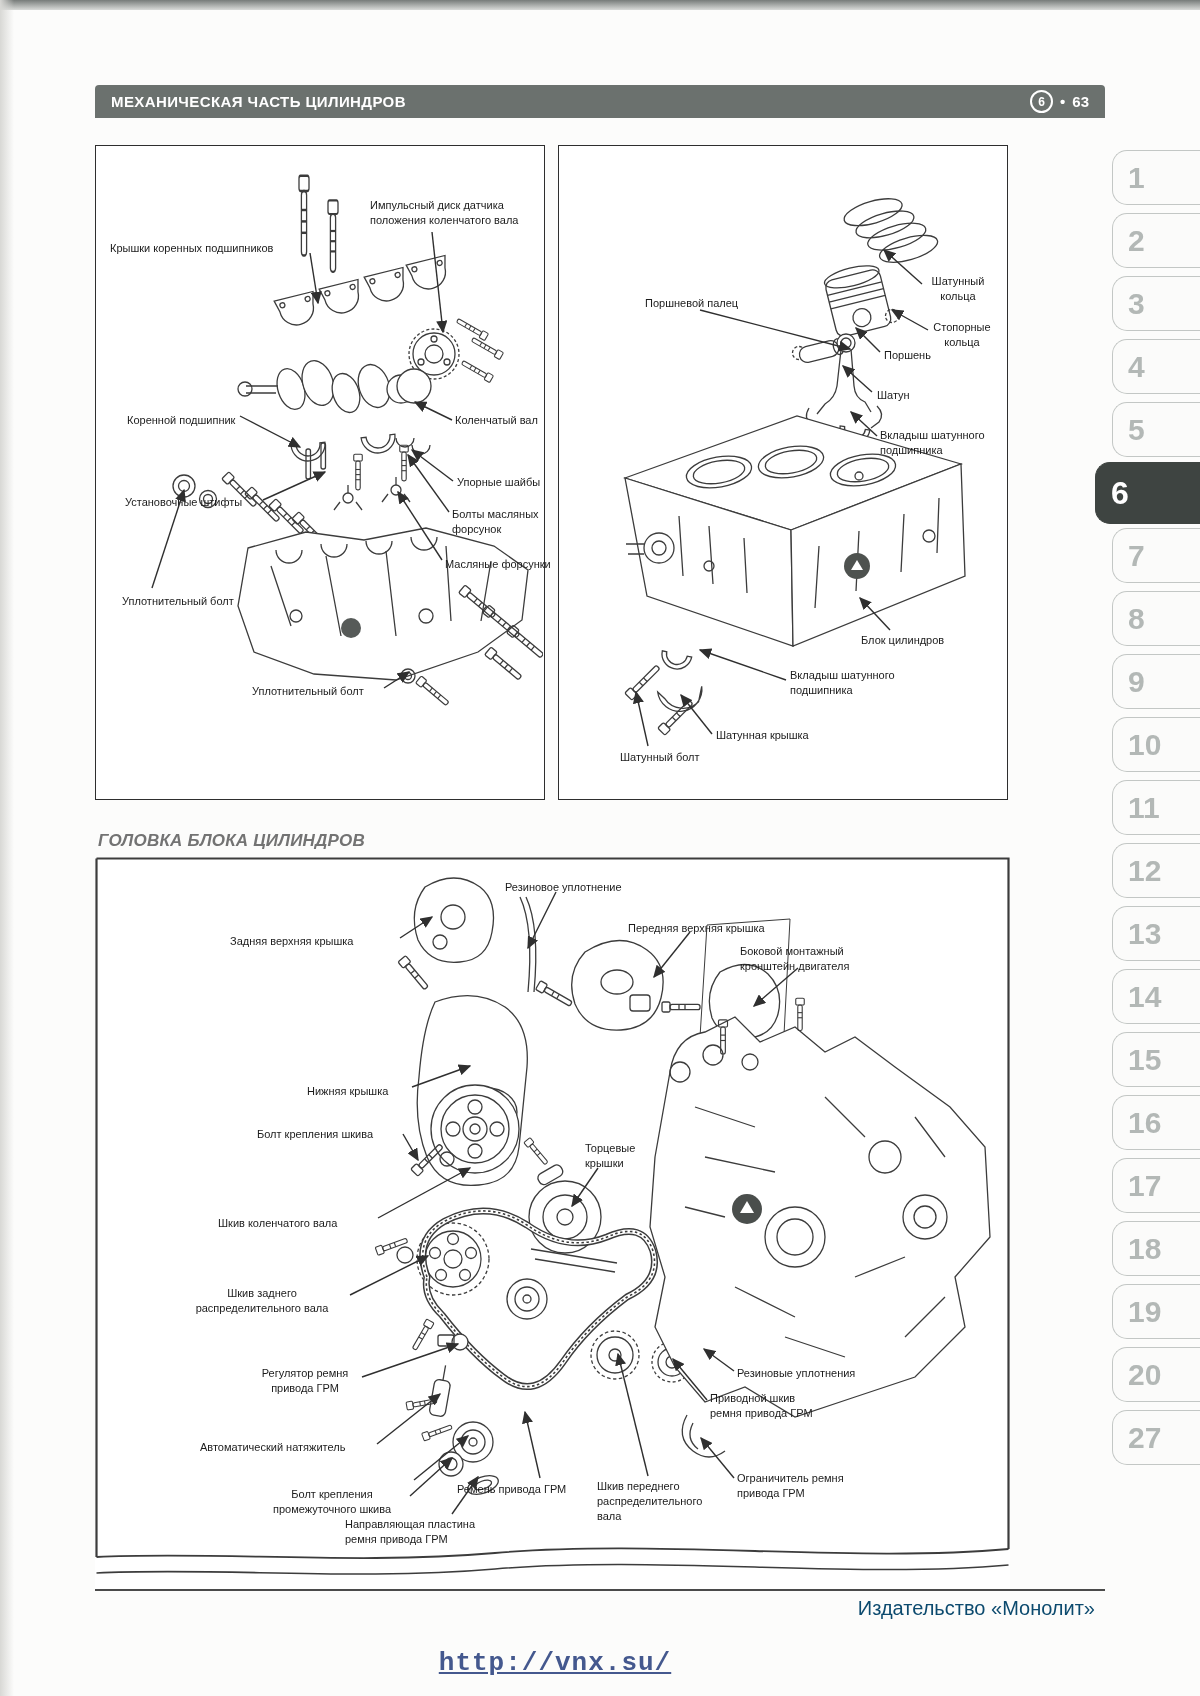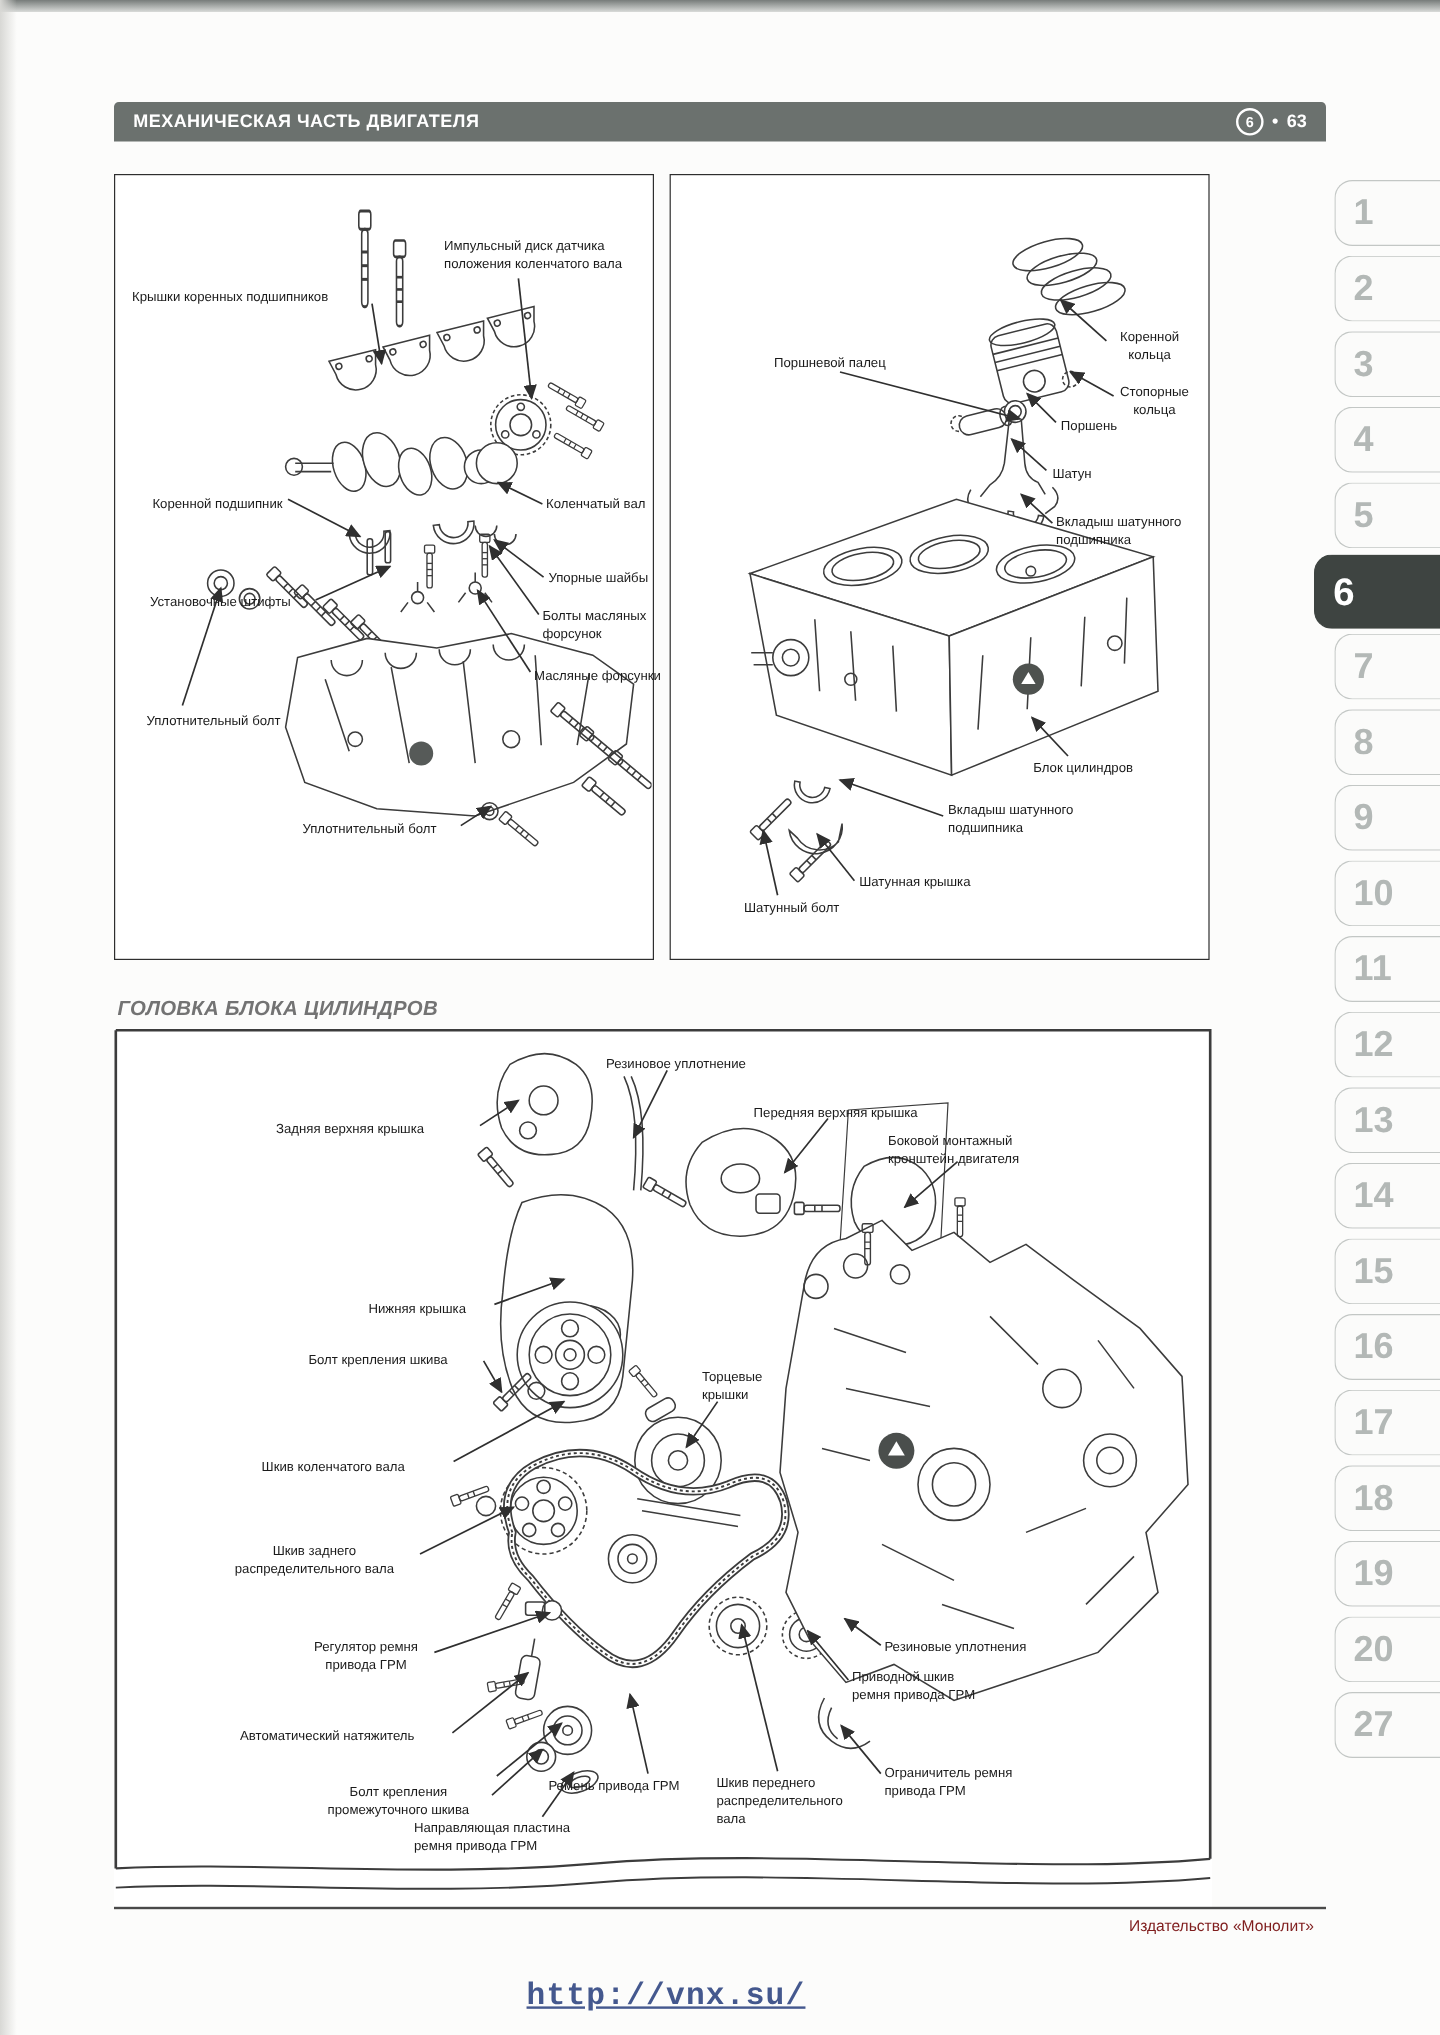--- a/index.html
+++ b/index.html
@@ -28,36 +28,36 @@
         border-right:none;border-radius:15px 0 0 15px;display:flex;align-items:center;
         font-weight:bold;font-size:30px;color:#b3b8b6;padding-left:15px;box-sizing:border-box;}
   .tab.active{width:105px;margin-left:-17px;height:62px;margin-top:-3px;margin-bottom:4px;
         background:#3e4441;color:#ffffff;border-color:#3e4441;font-size:32px;}
   .callout{position:absolute;font-size:11px;line-height:14.8px;color:#1b1b1b;
         white-space:nowrap;}
   .callout.center{transform:translateX(-50%);text-align:center;}
   #leader-overlay{position:absolute;left:0;top:0;pointer-events:none;}
   #leader-overlay line{stroke:#2f2f2f;stroke-width:1.4;}
   .foot-rule{position:absolute;left:95px;top:1589px;width:1010px;height:2px;background:#4a4a4a;}
-  .footer-text{position:absolute;top:1597px;right:105px;font-size:13px;color:#7f1d1d;text-align:right;}
+  .footer-text{position:absolute;top:1597px;right:105px;font-size:20px;color:#0c4a6e;text-align:right;}
   .watermark{position:absolute;left:555px;top:1648px;transform:translateX(-50%);
         font-family:Liberation Mono, monospace;font-size:26px;font-weight:bold;color:#44588e;
         text-decoration:underline;letter-spacing:1px;}
   .art{stroke:#3c3c3c;stroke-width:1.3;fill:none;}
   .art .fw{fill:#ffffff;}
 </style>
 </head>
 <body>
 
 <div class="page">
   <div class="scan-top"></div>
   <div class="scan-left"></div>
 
   <div class="header-bar">
-    <span class="header-title">МЕХАНИЧЕСКАЯ ЧАСТЬ ДВИГАТЕЛЯ</span>
+    <span class="header-title">МЕХАНИЧЕСКАЯ ЧАСТЬ ЦИЛИНДРОВ</span>
     <span class="header-page">
       <span class="chapter-circle">6</span>
       <span>•</span>
       <span>63</span>
     </span>
   </div>
 
   <div class="panel" id="panel-crank">
     <svg class="art" width="447" height="652" viewBox="0 0 447 652">
       <defs>
@@ -389,21 +389,21 @@
       <div class="callout" style="left: 122px; top: 594px;">
         <div>Уплотнительный болт</div>
       </div>
       <div class="callout" style="left: 252px; top: 684px;">
         <div>Уплотнительный болт</div>
       </div>
       <div class="callout" style="left: 645px; top: 296px;">
         <div>Поршневой палец</div>
       </div>
       <div class="callout center" style="left: 958px; top: 274px;">
-        <div>Коренной</div>
+        <div>Шатунный</div>
         <div>кольца</div>
       </div>
       <div class="callout center" style="left: 962px; top: 320px;">
         <div>Стопорные</div>
         <div>кольца</div>
       </div>
       <div class="callout" style="left: 884px; top: 348px;">
         <div>Поршень</div>
       </div>
       <div class="callout" style="left: 877px; top: 388px;">

